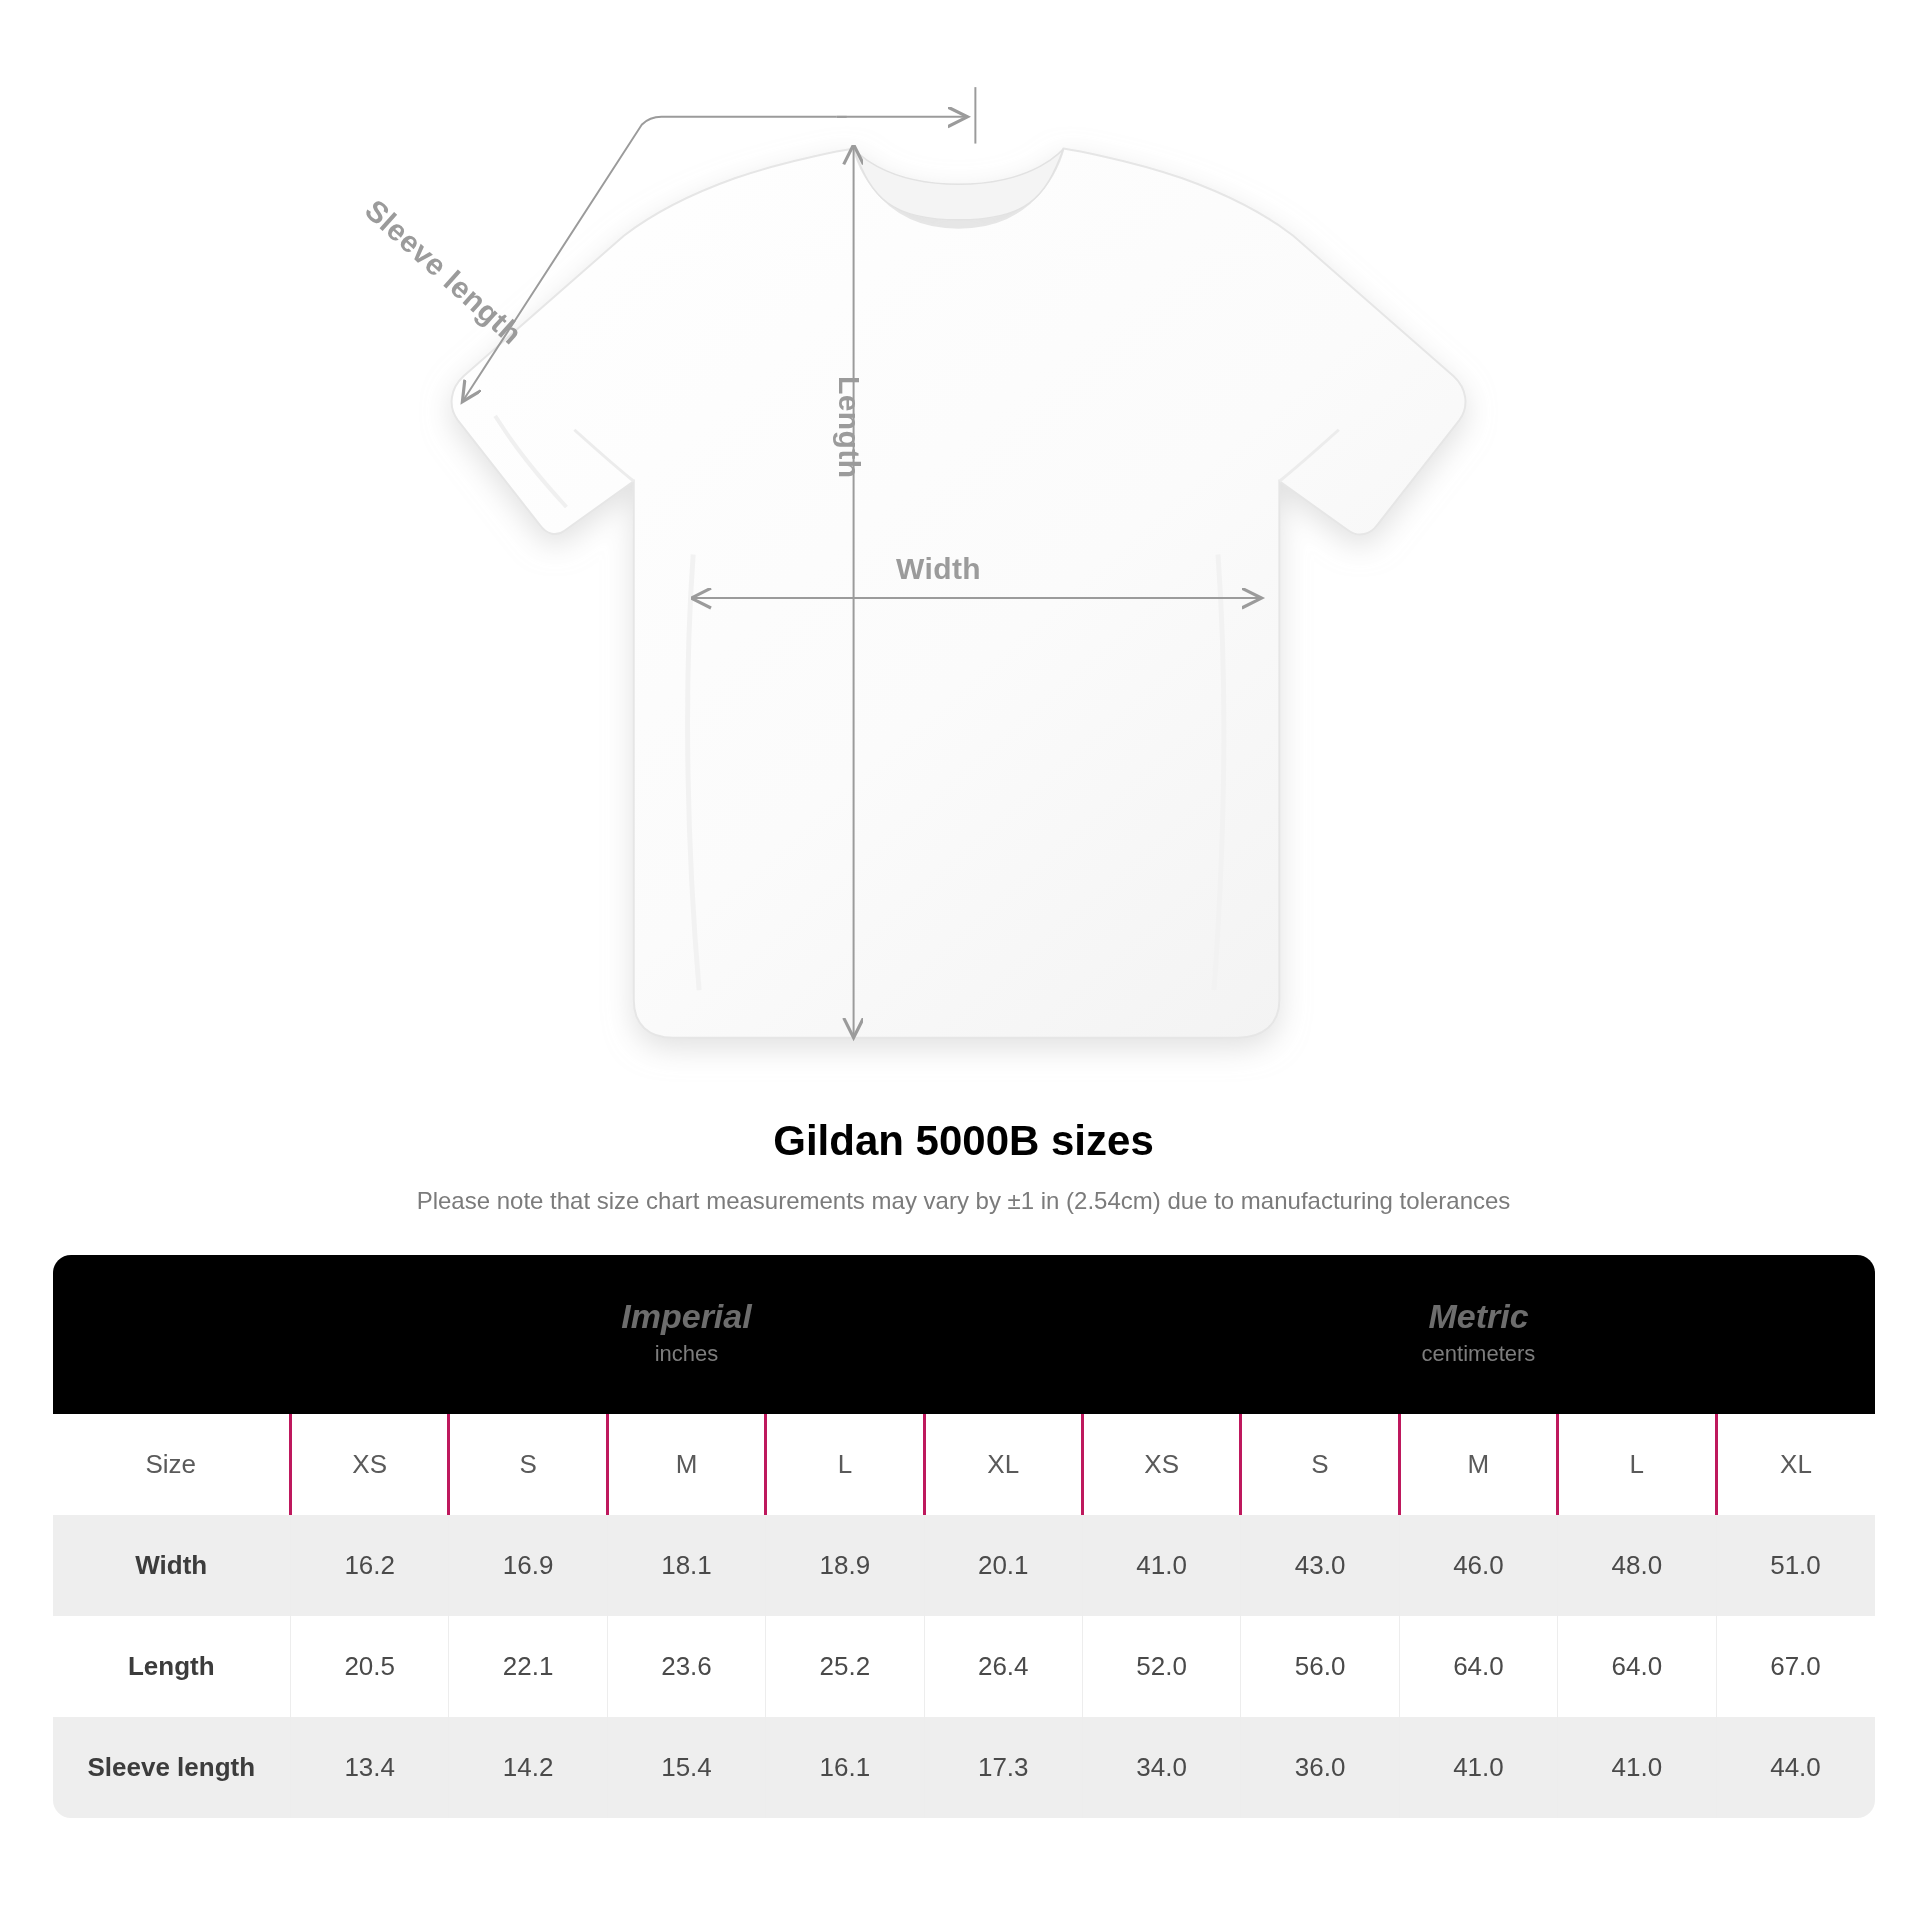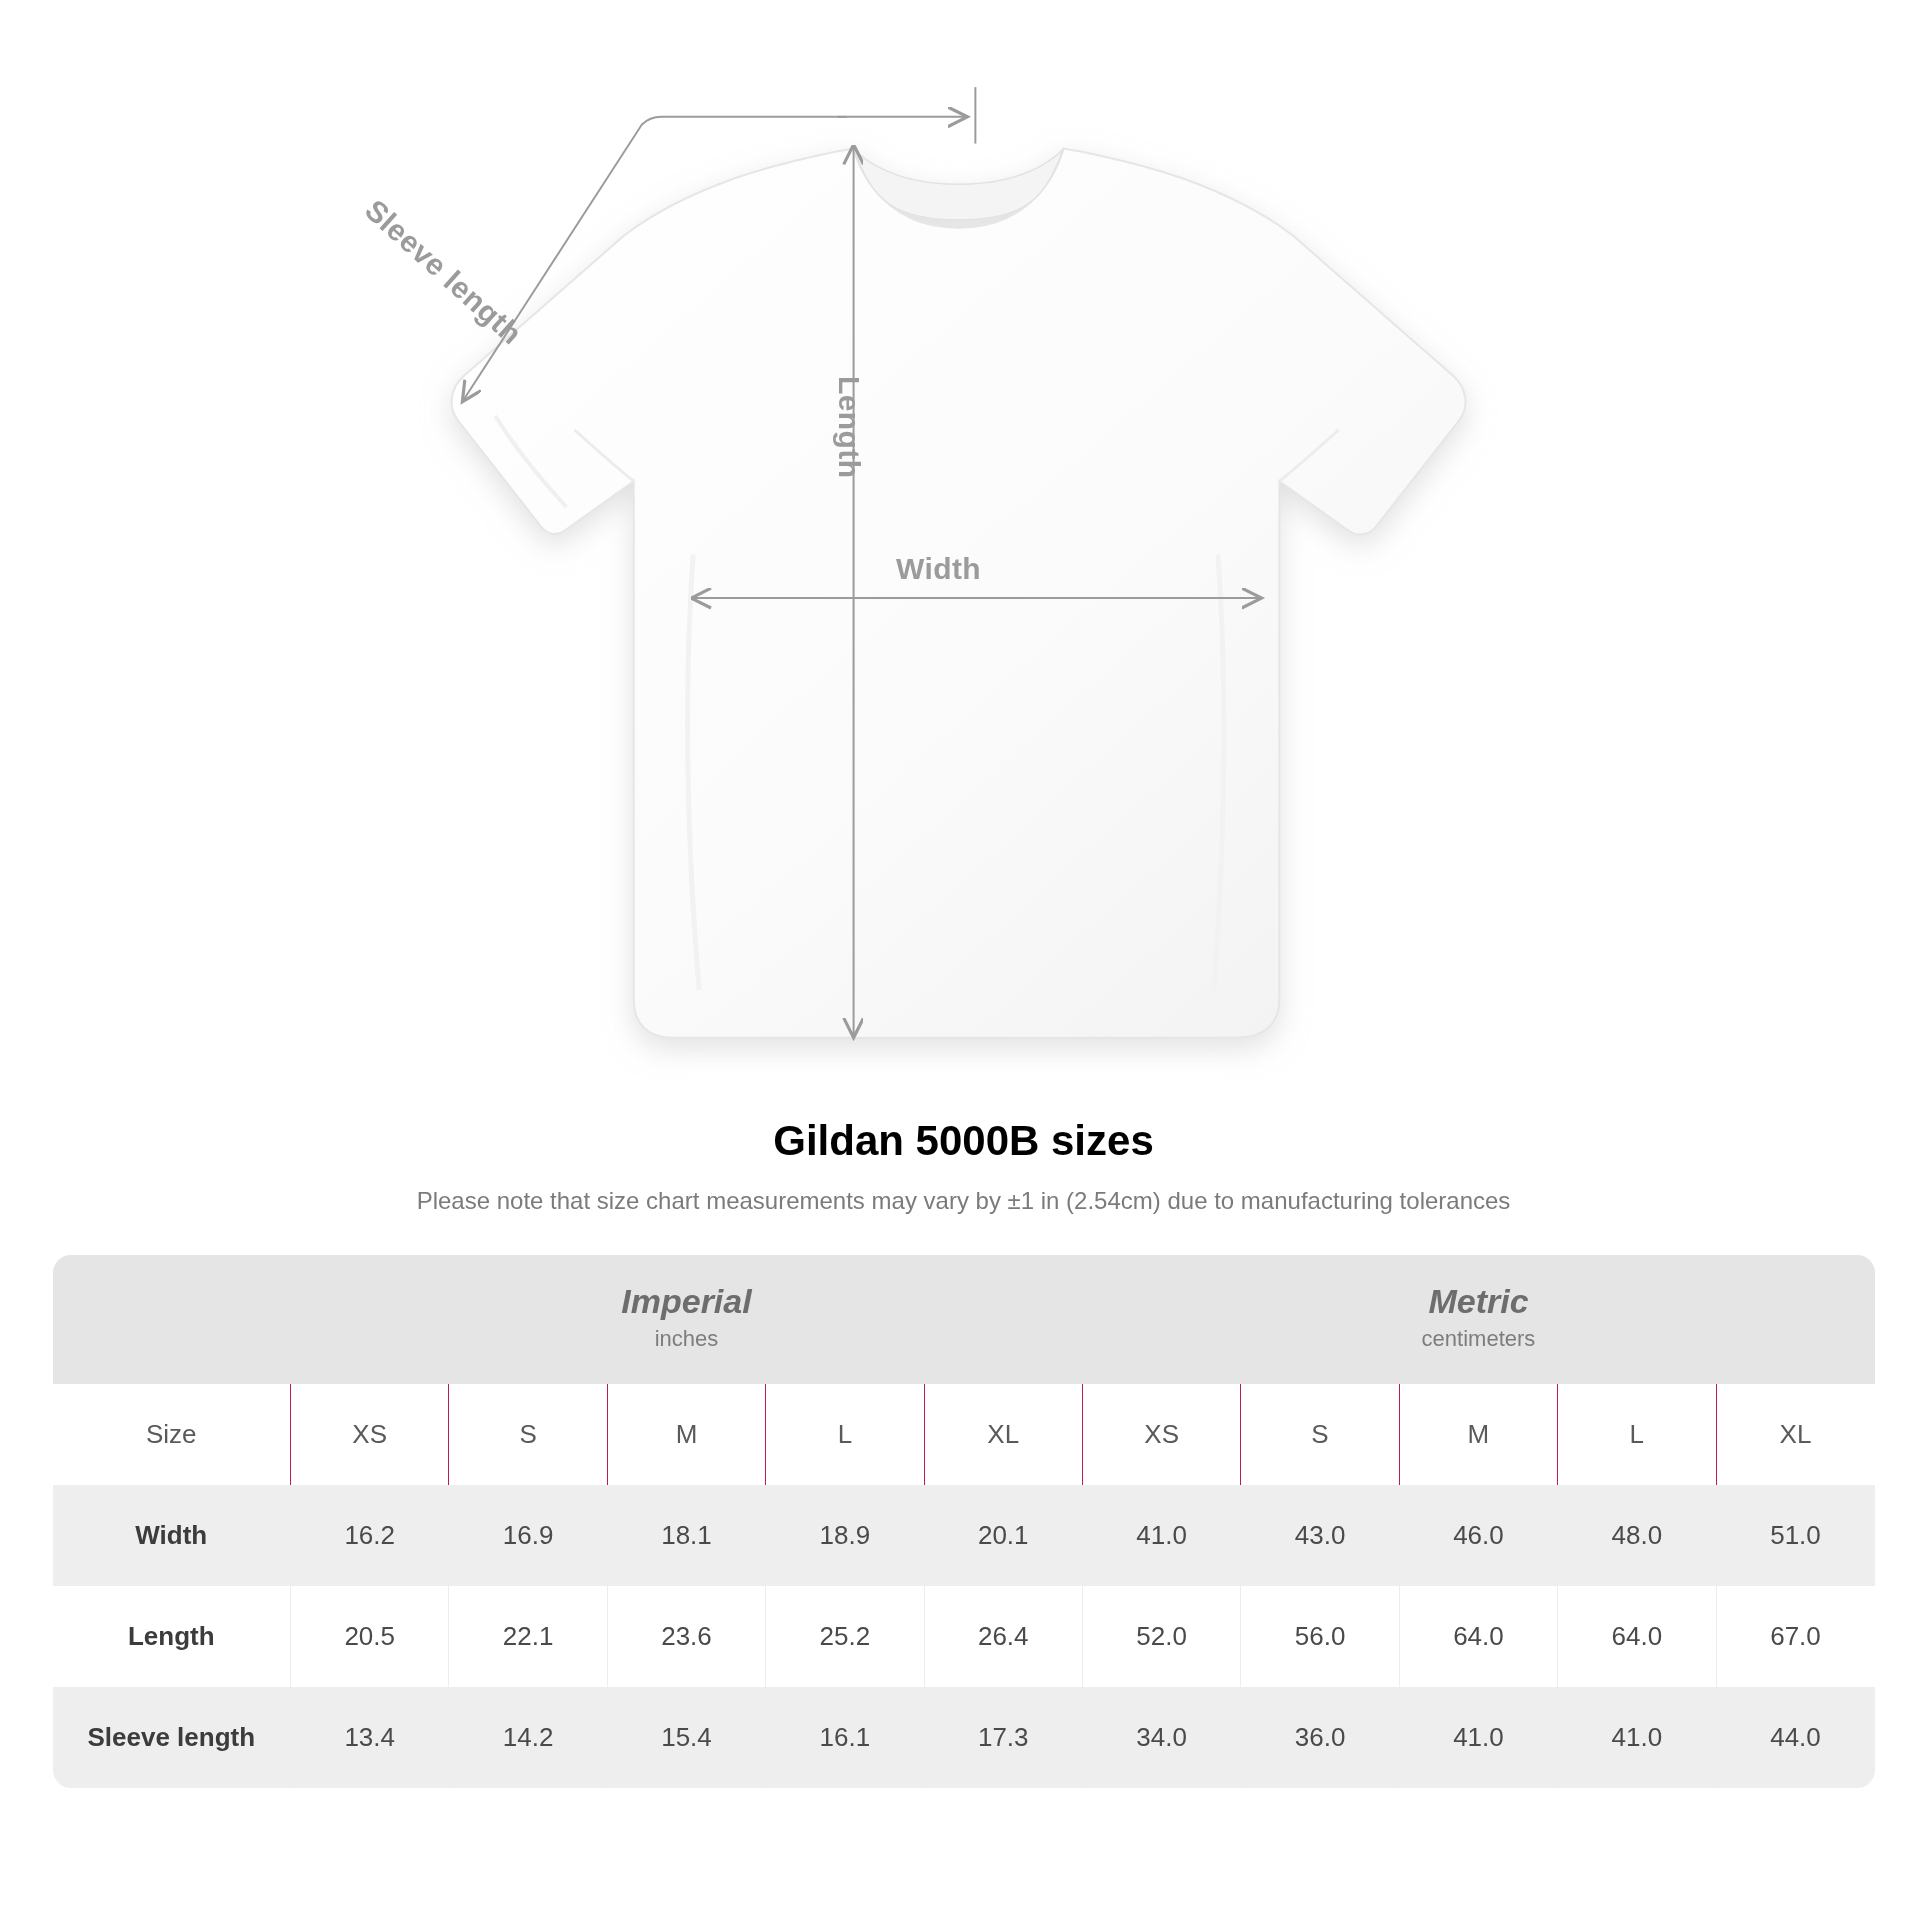--- a/index.html
+++ b/index.html
@@ -84,22 +84,22 @@
     width: 100%;
     border-collapse: collapse;
     table-layout: fixed;
   }
   table.size-table td, table.size-table th {
     text-align: center;
     vertical-align: middle;
     font-weight: normal;
   }
   .unit-header-row td {
-    background: #e5e5e5;
-    height: 129px;
+    background: #000000;
+    height: 159px;
     padding: 0;
   }
   .unit-header-row td.first {
     border-top-left-radius: 18px;
   }
   .unit-header-row td.last {
     border-top-right-radius: 18px;
   }
   .unit-name {
     font-size: 34px;
@@ -112,21 +112,21 @@
     font-size: 22px;
     color: #7d7d7d;
     line-height: 1.6;
   }
   .size-row td {
     background: #ffffff;
     height: 99px;
     font-size: 26px;
     color: #5a5a5a;
     font-weight: bold;
-    border-right: 1px solid #be185d;
+    border-right: 3px solid #be185d;
   }
   .size-row td:last-child { border-right: none; }
   .data-row td {
     height: 99px;
     font-size: 26px;
     color: #4a4a4a;
     border-right: 1px solid #ededed;
   }
   .data-row td:last-child { border-right: none; }
   .data-row td.rowhead {

